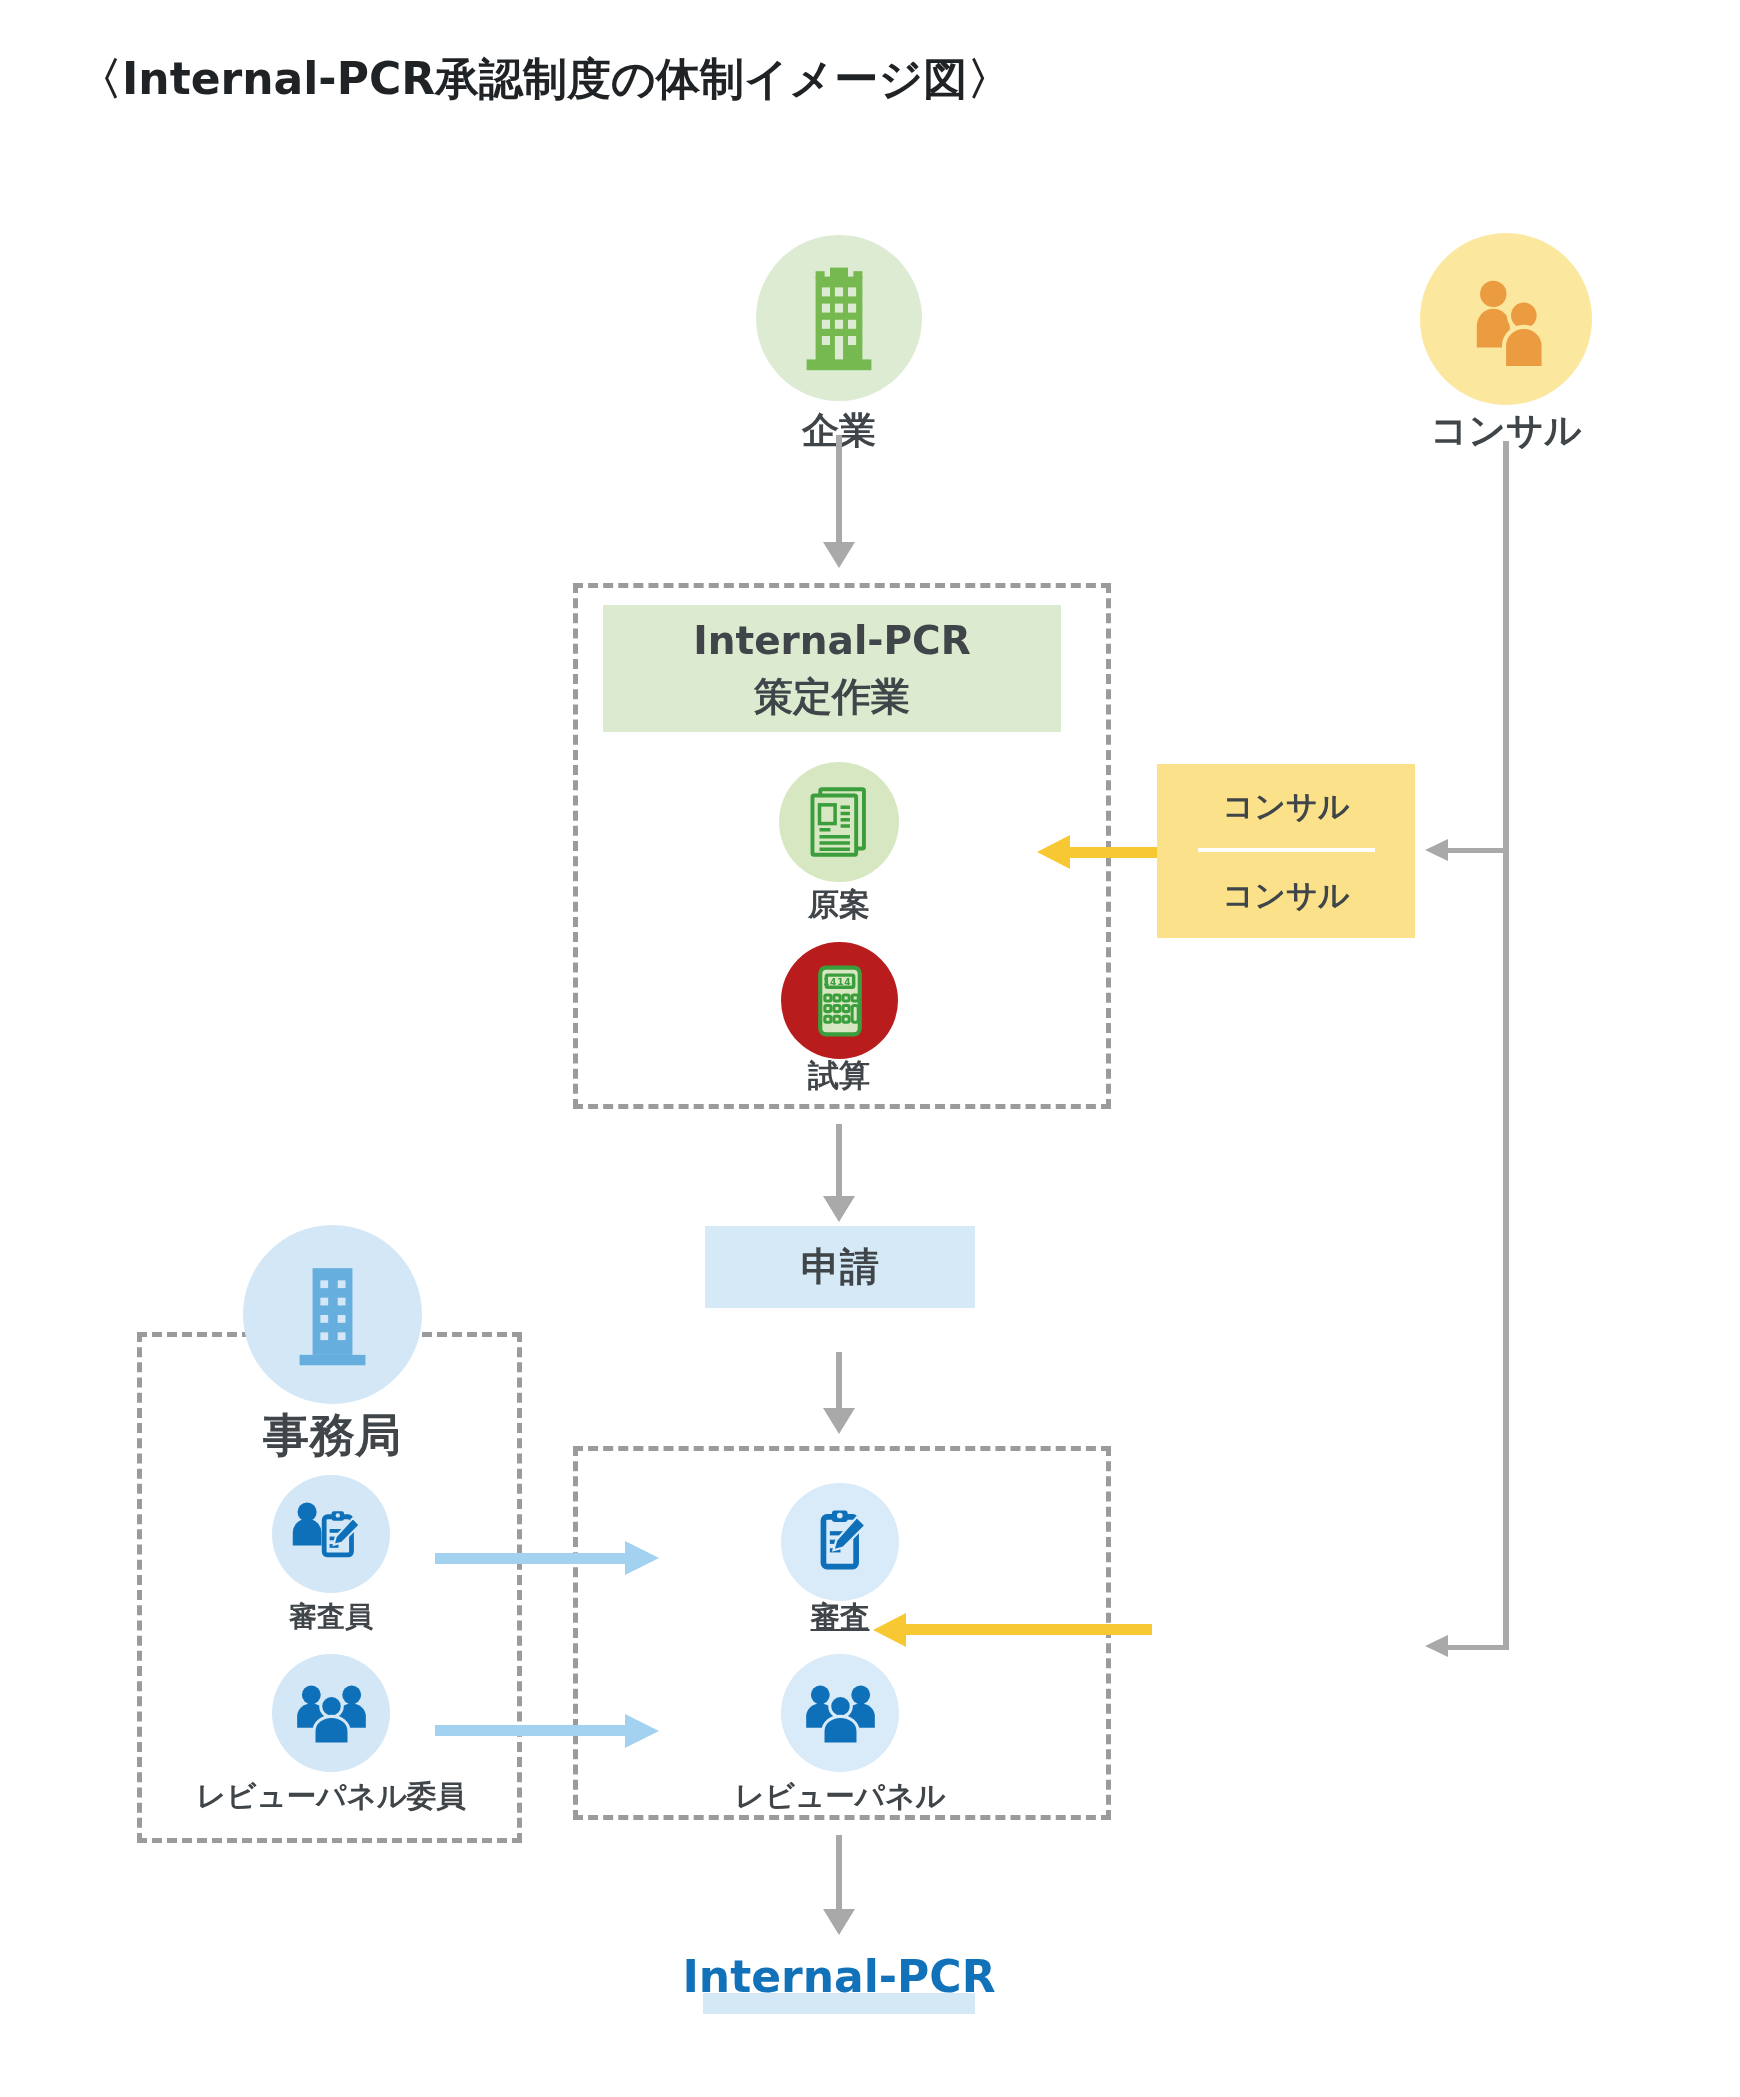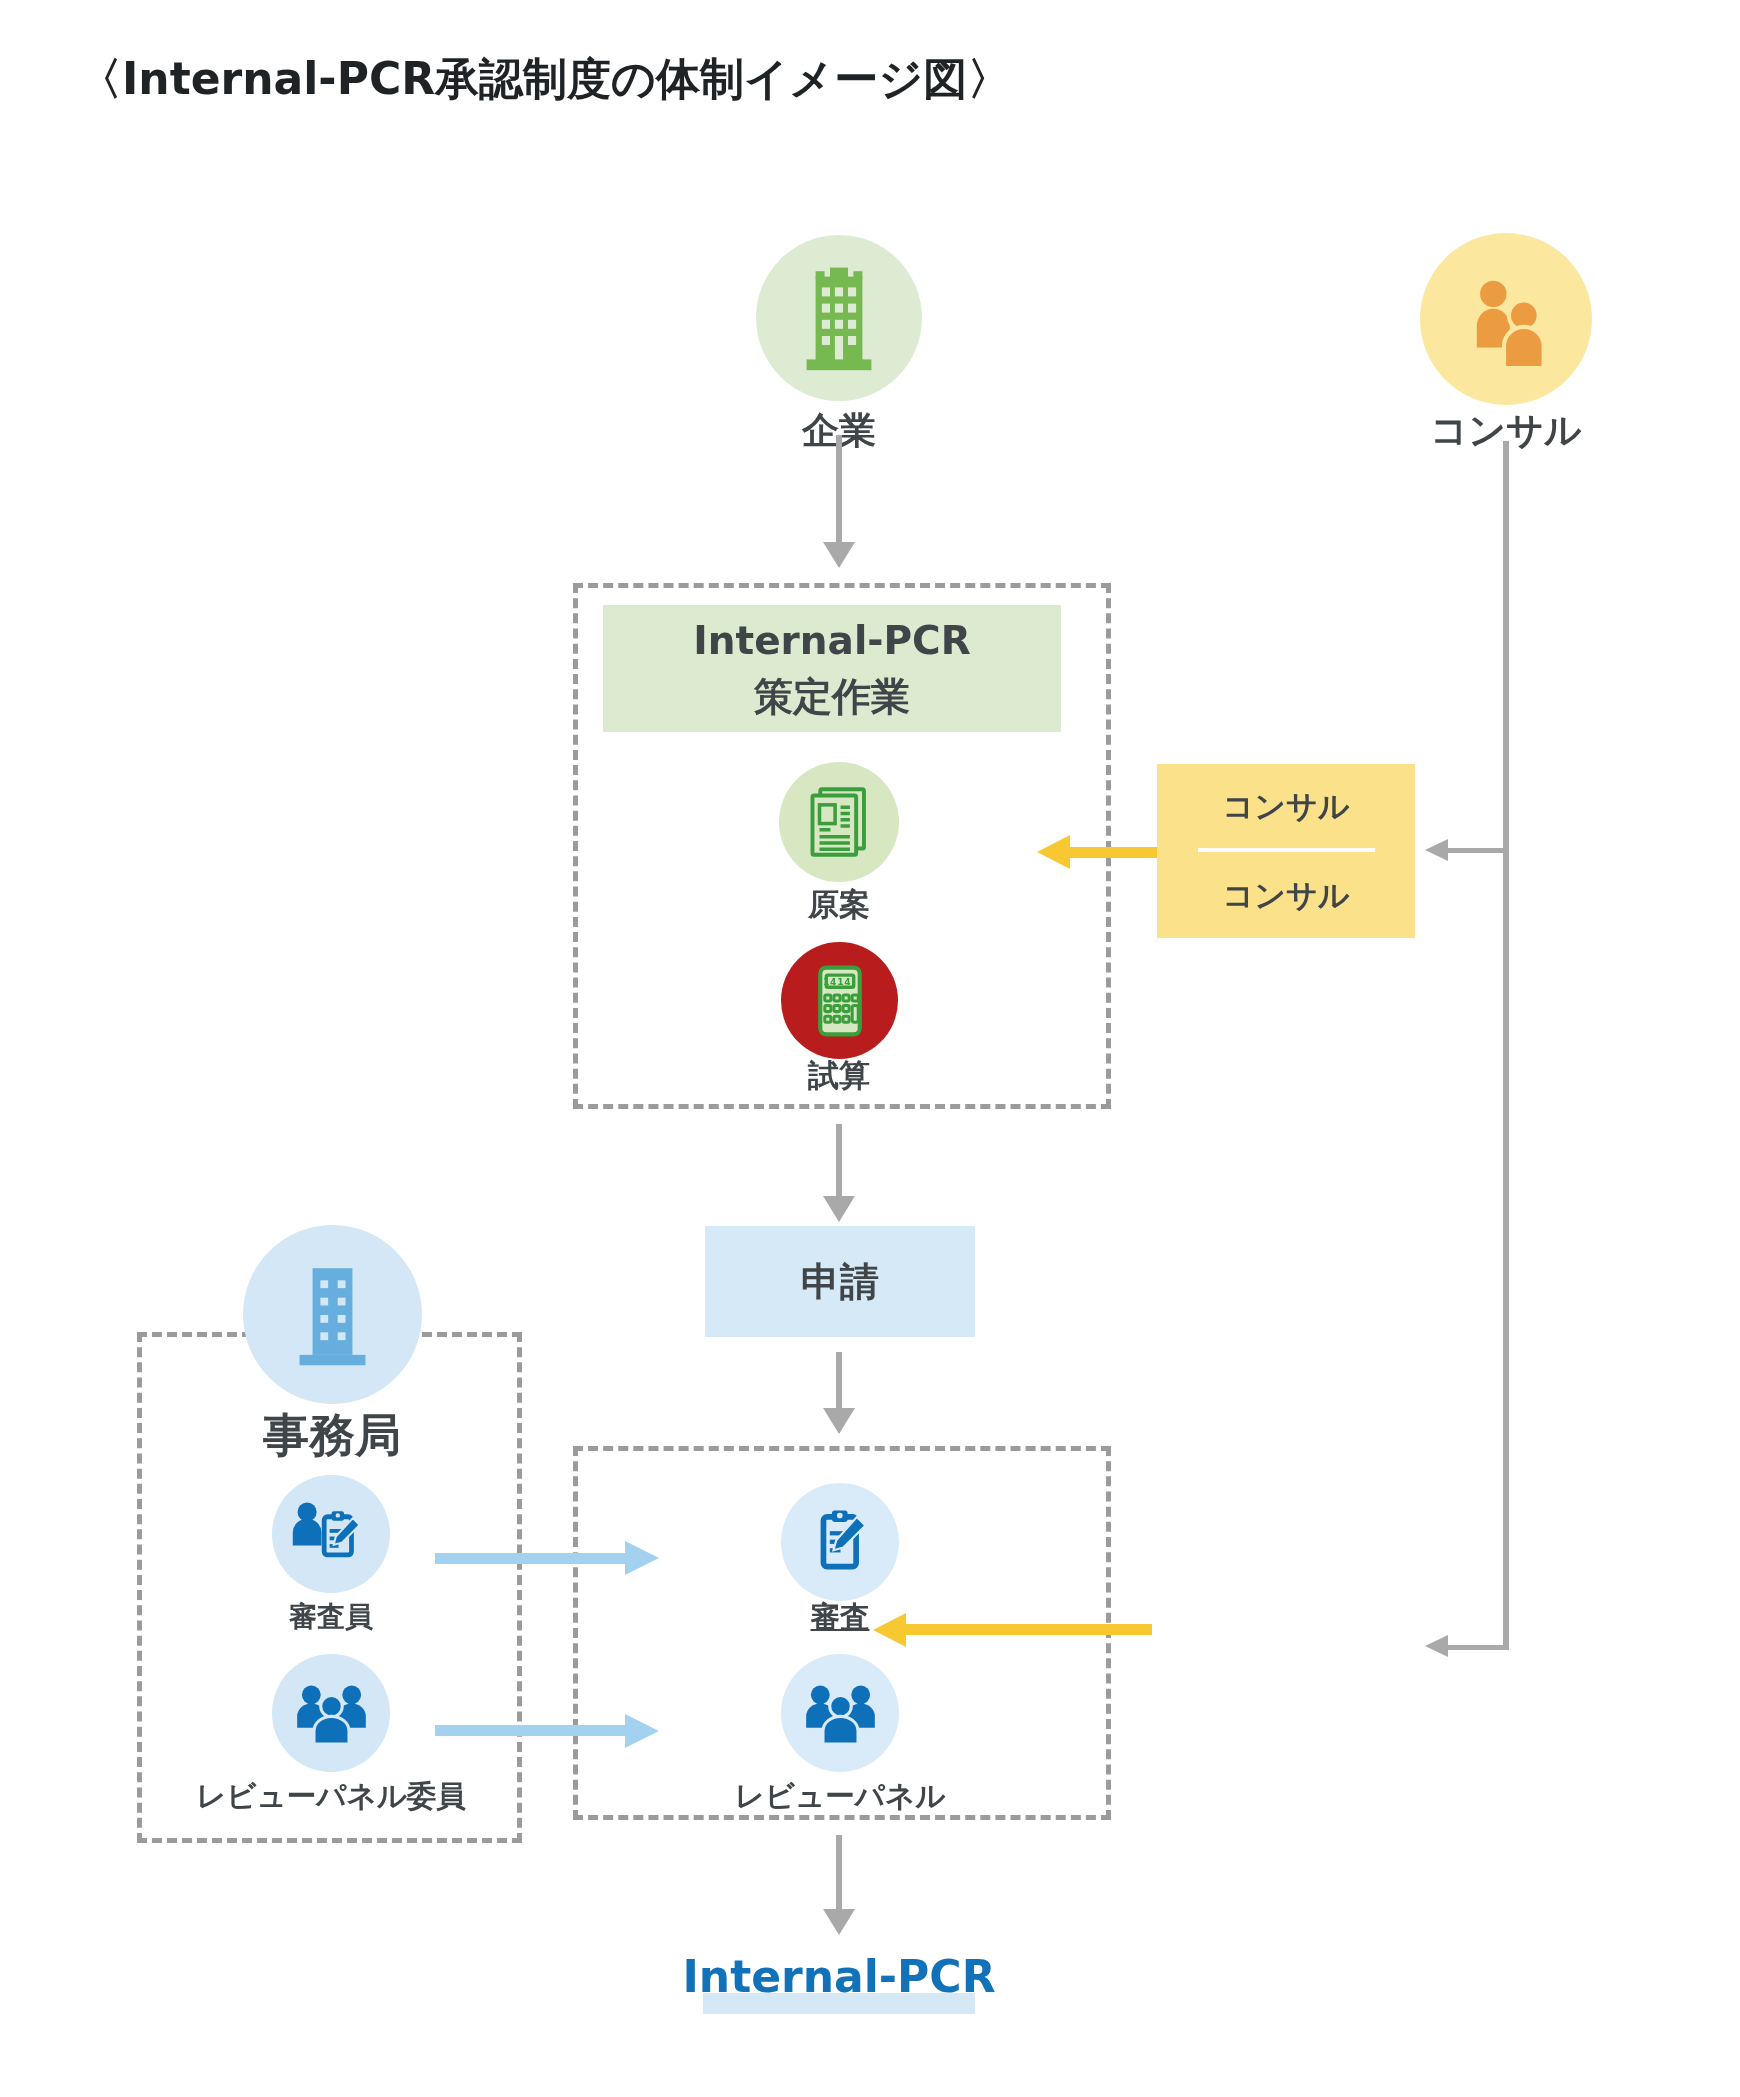--- a/index.html
+++ b/index.html
@@ -41,21 +41,21 @@
   #support1-divider{left:1198px;top:848px;width:177px;height:3.9px;background:#ffffff;}
   #support1-line2{left:1286px;top:875px;font-size:31px;}
   #garrow1-head{left:1425px;top:839px;}
   #garrow1-shaft{left:1446px;top:848px;width:61px;}
   #consultant-line{left:1503px;top:441px;height:1209px;}
   #garrow2-shaft{left:1446px;top:1645px;width:63px;}
   #garrow2-head{left:1425px;top:1635px;}
   
   #arrow2-shaft{left:836px;top:1124px;height:73px;}
   #arrow2-head{left:823px;top:1196px;}
-  #application-box{left:705px;top:1226px;width:270px;height:111px;background:#d6e9f6;display:flex;align-items:center;justify-content:center;font-size:39px;font-weight:bold;color:#3f4548;}
+  #application-box{left:705px;top:1226px;width:270px;height:82px;background:#d6e9f6;display:flex;align-items:center;justify-content:center;font-size:39px;font-weight:bold;color:#3f4548;}
   #arrow3-shaft{left:836px;top:1352px;height:57px;}
   #arrow3-head{left:823px;top:1408px;}
   
   #secretariat-dashed{left:137px;top:1332px;width:385px;height:511px;}
   #secretariat-circle{left:243px;top:1225px;width:179px;height:179px;background:#d3e7f6;}
   #secretariat-label{left:332px;top:1405px;font-size:46px;}
   #examiner-circle{left:272px;top:1475px;width:118px;height:118px;background:#d3e7f6;}
   #examiner-label{left:331px;top:1598px;font-size:28px;}
   #panelmember-circle{left:272px;top:1654px;width:118px;height:118px;background:#d3e7f6;}
   #panelmember-label{left:331px;top:1777px;font-size:29.5px;}

